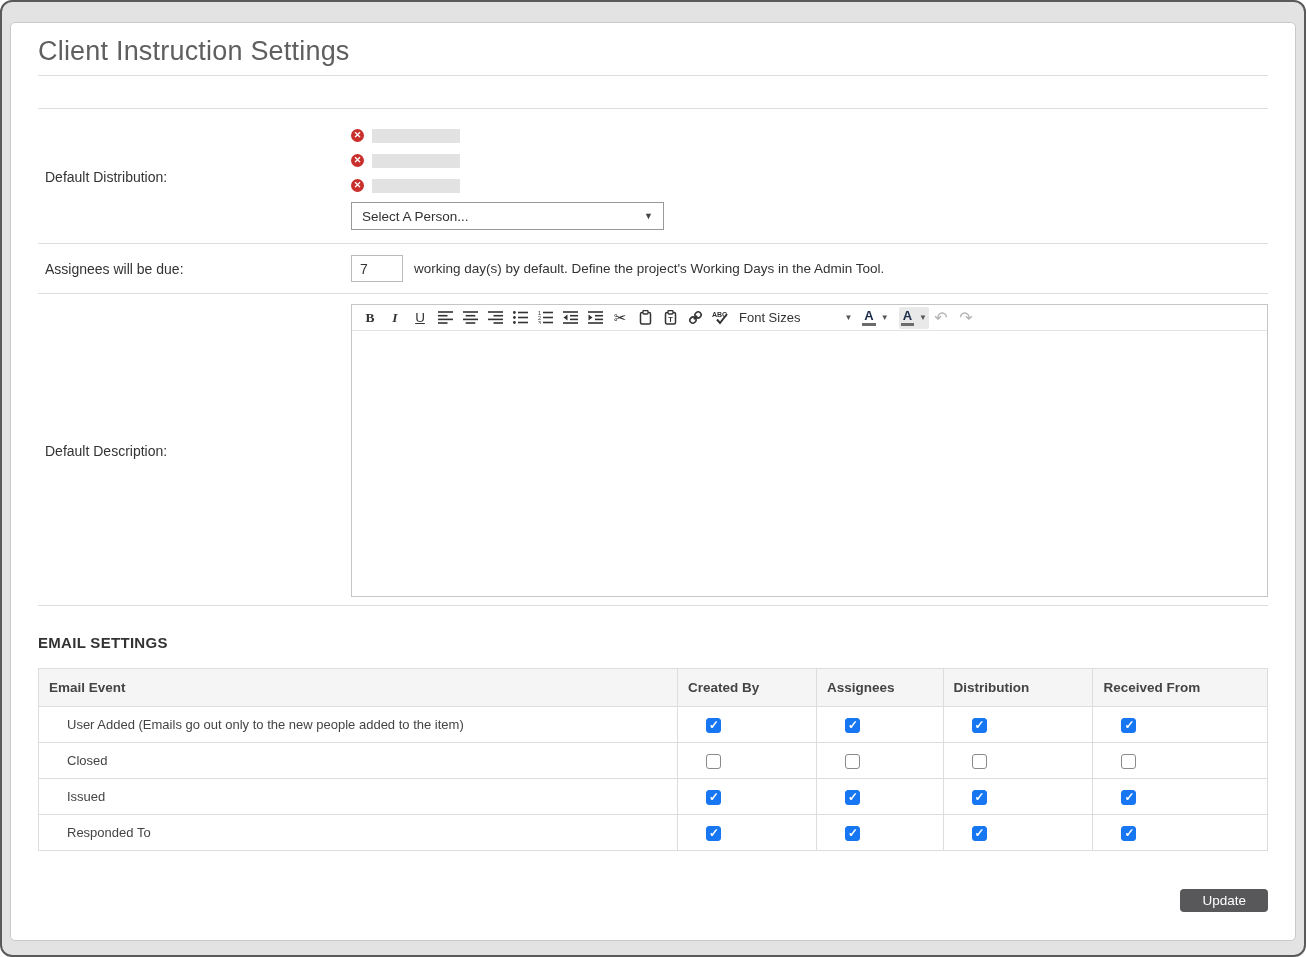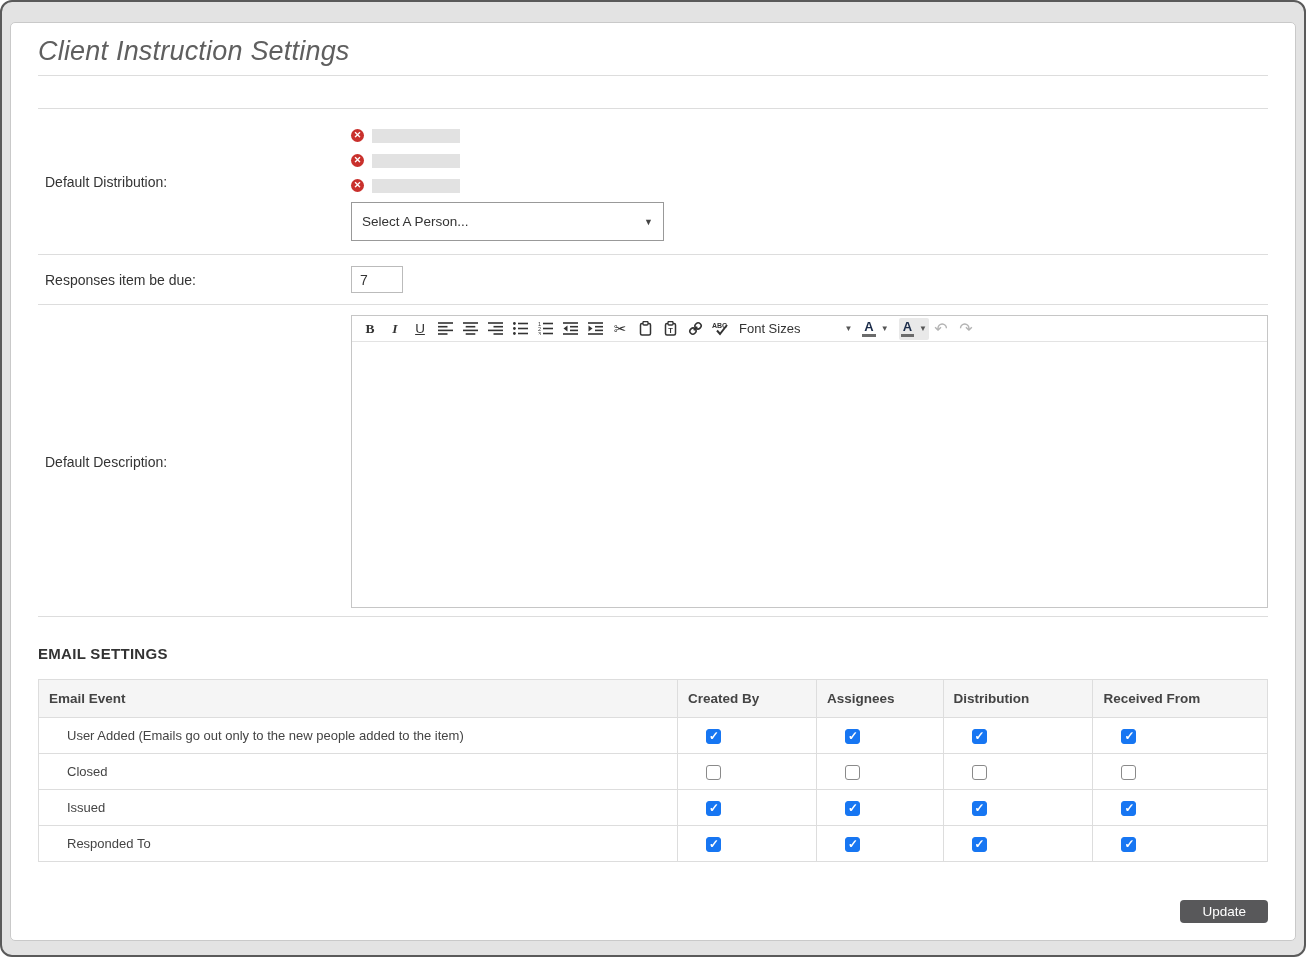--- a/index.html
+++ b/index.html
@@ -13,40 +13,39 @@
   .card {
     position:absolute; left:8px; right:8px; top:20px; bottom:14px;
     background:#fff; border:1px solid #c9c9c9; border-radius:5px;
     padding:0 27px; overflow:hidden;
   }
 
   .page-title {
     margin-top:10px; font-size:27px; font-weight:300; color:#5f5f5f;
     line-height:36px; padding-bottom:6px; border-bottom:1px solid #ddd;
     letter-spacing:0.2px;
-    font-style:italic;
   }
   .spacer-row { height:33px; border-bottom:1px solid #ddd; }
 
   .form-row { display:flex; border-bottom:1px solid #ddd; }
   .form-label { width:313px; flex:0 0 313px; font-size:14px; color:#333; padding-left:7px; }
   .form-control { flex:1; }
 
   
   .row-distribution { padding:14px 0 13px; align-items:center; }
   .member { display:flex; align-items:center; height:25px; }
   .remove-icon {
     width:13px; height:13px; border-radius:50%; background:#c9302c;
     color:#fff; display:inline-flex; align-items:center; justify-content:center;
     font-size:9px; font-weight:bold; line-height:1; cursor:pointer;
   }
   .remove-icon::after { content:"✕"; }
   .member-bar { width:88px; height:14px; background:#e2e2e2; margin-left:8px; }
   .person-select {
-    margin-top:4px; width:313px; height:39px; border:1px solid #999; background:#fff;
+    margin-top:4px; width:313px; height:28px; border:1px solid #999; background:#fff;
     display:flex; align-items:center; justify-content:space-between;
     padding:0 10px; font-size:13.5px; color:#333; cursor:pointer;
   }
   .caret { font-size:9px; color:#444; }
 
   
   .row-responses { height:50px; align-items:center; }
   .row-responses .form-control { display:flex; align-items:center; }
   .days-input {
     width:52px; height:27px; border:1px solid #bbb; font-size:14px; color:#333;
@@ -139,23 +138,24 @@
           <span class="member-bar"></span>
         </div>
         <div class="person-select">
           <span>Select A Person...</span>
           <span class="caret">▼</span>
         </div>
       </div>
     </div>
 
     <div class="form-row row-responses">
-      <div class="form-label">Responses item be due:</div>
+      <div class="form-label">Assignees will be due:</div>
       <div class="form-control">
         <input class="days-input" type="text" value="7" style="">
+        <span class="days-help">working day(s) by default. Define the project's Working Days in the Admin Tool.</span>
       </div>
     </div>
 
     <div class="form-row row-description">
       <div class="form-label">Default Description:</div>
       <div class="form-control">
         <div class="editor">
           <div class="editor-toolbar">
             <span class="tb-btn tb-bold">B</span>
             <span class="tb-btn tb-italic">I</span>

